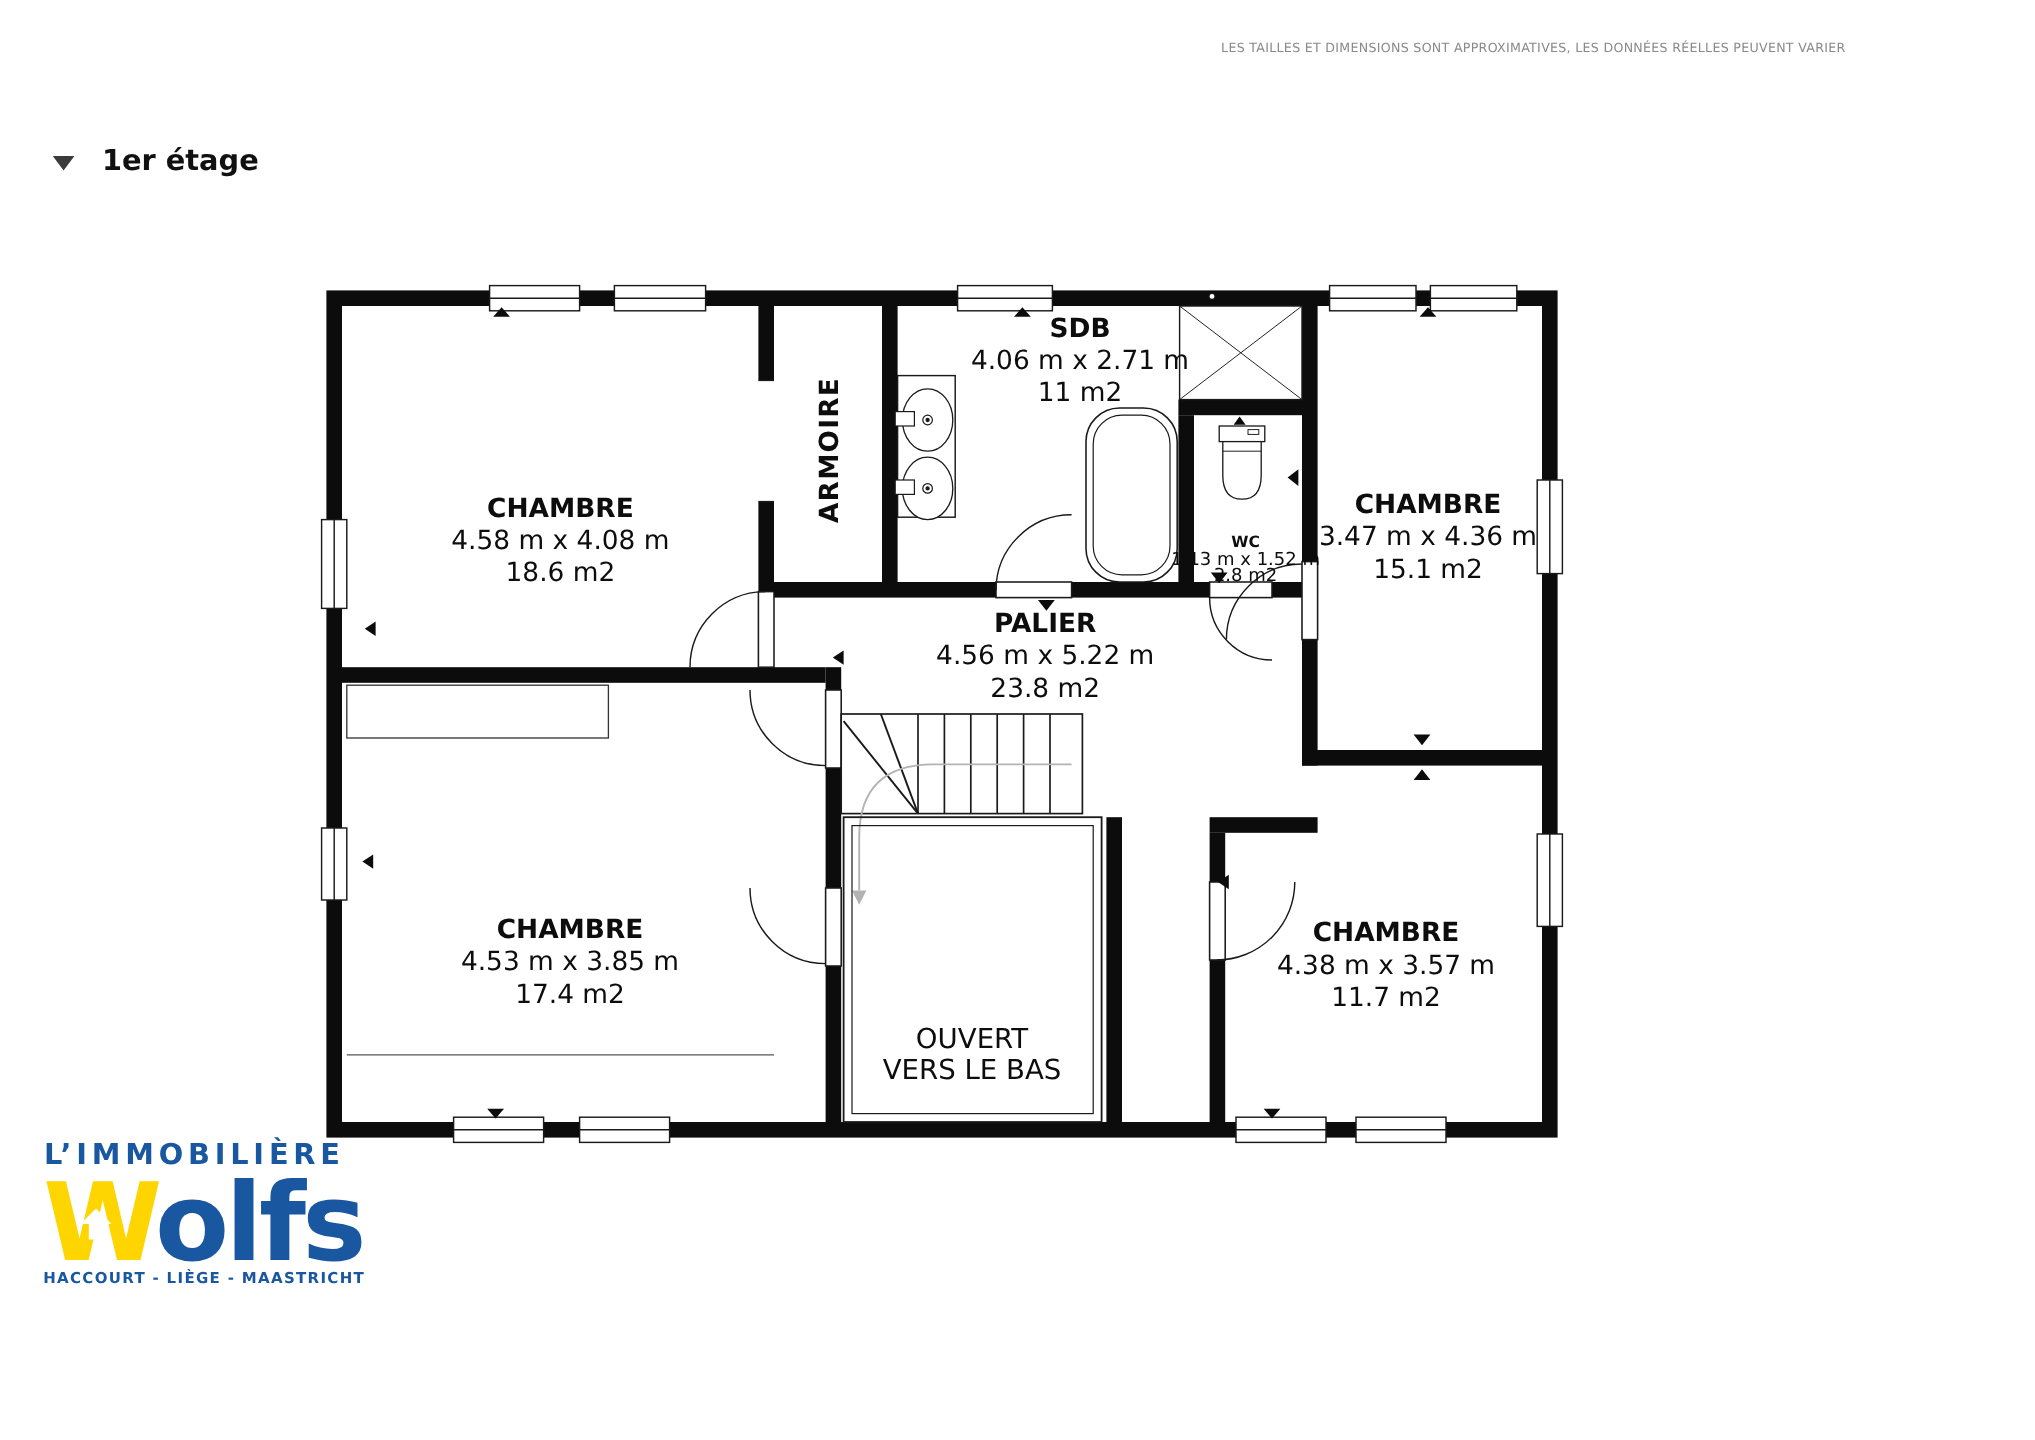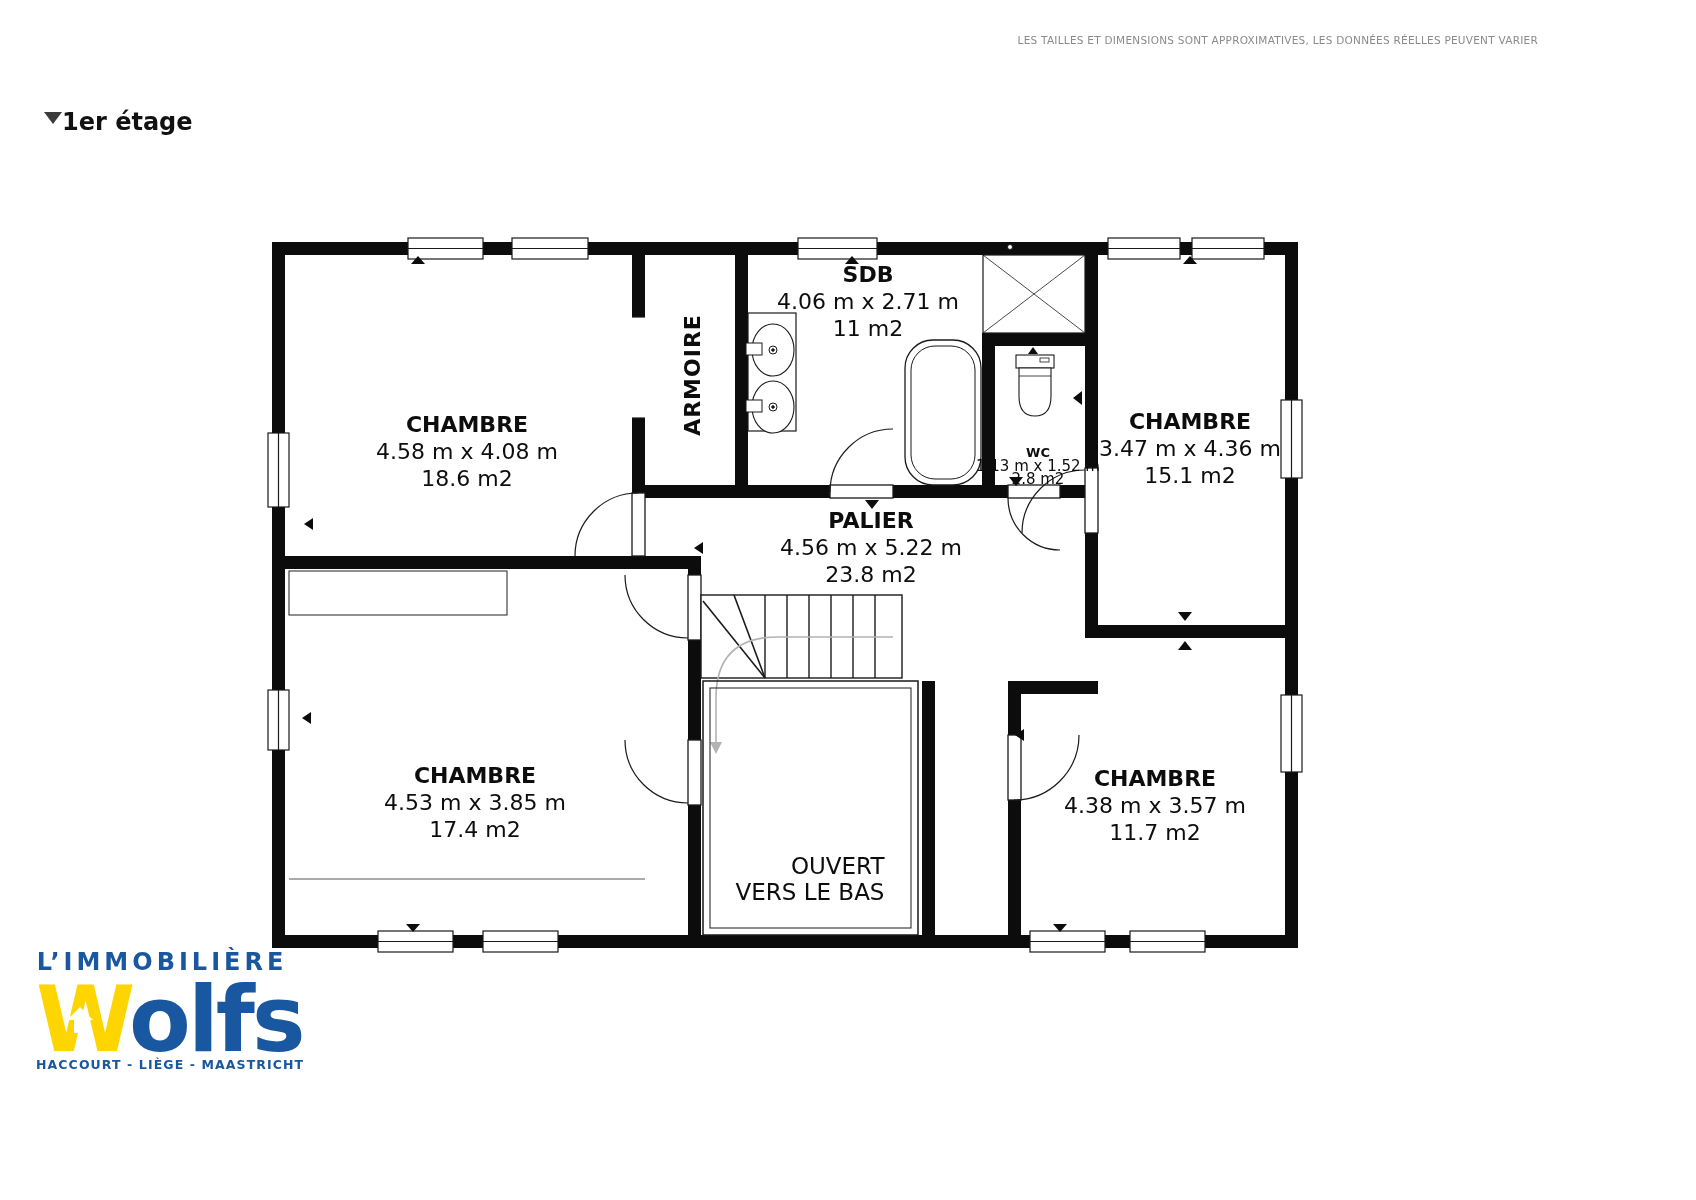--- a/index.html
+++ b/index.html
@@ -1,30 +1,30 @@
 <!DOCTYPE html>
 <html><head>
 <meta charset="utf-8">
 <style>
   html,body{margin:0;padding:0;background:#fff;}
   .page{position:relative;width:1696px;height:1200px;background:#fff;overflow:hidden;
         font-family:"DejaVu Sans","Liberation Sans",sans-serif;color:#0d0d0d;}
   .plan-svg{position:absolute;left:0;top:0;width:1696px;height:1200px;}
   .disclaimer{position:absolute;top:34px;right:158px;font-size:10.5px;letter-spacing:.25px;color:#8a8a8a;white-space:nowrap;}
-  .floor-selector{position:absolute;left:44px;top:108px;display:flex;gap:0;cursor:pointer;}
+  .floor-selector{position:absolute;left:44px;top:120px;display:flex;align-items:center;gap:23px;cursor:pointer;}
   .floor-tri{width:0;height:0;border-left:9px solid transparent;border-right:9px solid transparent;border-top:12px solid #3b3b3b;margin-top:4px;}
   .floor-label{font-size:24px;font-weight:bold;color:#111;}
   .rlabel{position:absolute;transform:translate(-50%,-50%);text-align:center;white-space:nowrap;color:#0d0d0d;}
   .rname{font-weight:bold;font-size:22px;line-height:27px;}
   .rdim,.rarea{font-size:22px;line-height:27px;text-align:center;}
   .rlabel.small .rname{font-size:13px;line-height:14px;}
   .rlabel.small .rdim,.rlabel.small .rarea{font-size:15px;line-height:13px;}
   .armoire-label{position:absolute;left:692px;top:375px;transform:translate(-50%,-50%) rotate(-90deg);
                  font-weight:bold;font-size:22px;letter-spacing:1px;white-space:nowrap;}
-  .void-label{position:absolute;left:810px;top:879px;transform:translate(-50%,-50%);text-align:right;
+  .void-label{position:absolute;left:810px;top:879px;transform:translate(-50%,-50%);text-align:center;
               font-size:23px;line-height:26px;white-space:nowrap;}
   .logo{position:absolute;left:36px;top:948px;width:252px;text-align:center;}
   .logo-tag{font-size:24px;font-weight:bold;letter-spacing:4px;color:#1a57a1;white-space:nowrap;}
   .logo-name{font-size:90px;line-height:80px;font-weight:bold;letter-spacing:-3px;margin-top:4px;white-space:nowrap;}
   .logo-w{color:#ffd500;}
   .logo-rest{color:#1a57a1;}
   .logo-house{position:absolute;left:66px;top:1006px;}
   .logo-cities{position:absolute;left:36px;top:1057px;width:252px;text-align:right;
                font-size:12.5px;font-weight:bold;letter-spacing:1.1px;color:#1a57a1;white-space:nowrap;}
 </style>
@@ -224,21 +224,21 @@
       <polygon points="406,924 420,924 413,932"></polygon>
       <polygon points="1053,924 1067,924 1060,932"></polygon>
     </g>
   </svg>
 
   <div class="rlabel" style="left:467px;top:451px">
     <div class="rname">CHAMBRE</div>
     <div class="rdim">4.58 m x 4.08 m</div>
     <div class="rarea">18.6 m2</div>
   </div>
-  <div class="rlabel" style="left:868px;top:301px">
+  <div class="rlabel" style="left:900px;top:301px">
     <div class="rname">SDB</div>
     <div class="rdim">4.06 m x 2.71 m</div>
     <div class="rarea">11 m2</div>
   </div>
   <div class="rlabel small" style="left:1038px;top:466px">
     <div class="rname">WC</div>
     <div class="rdim">1.13 m x 1.52 m</div>
     <div class="rarea">2.8 m2</div>
   </div>
   <div class="rlabel" style="left:1190px;top:448px">

